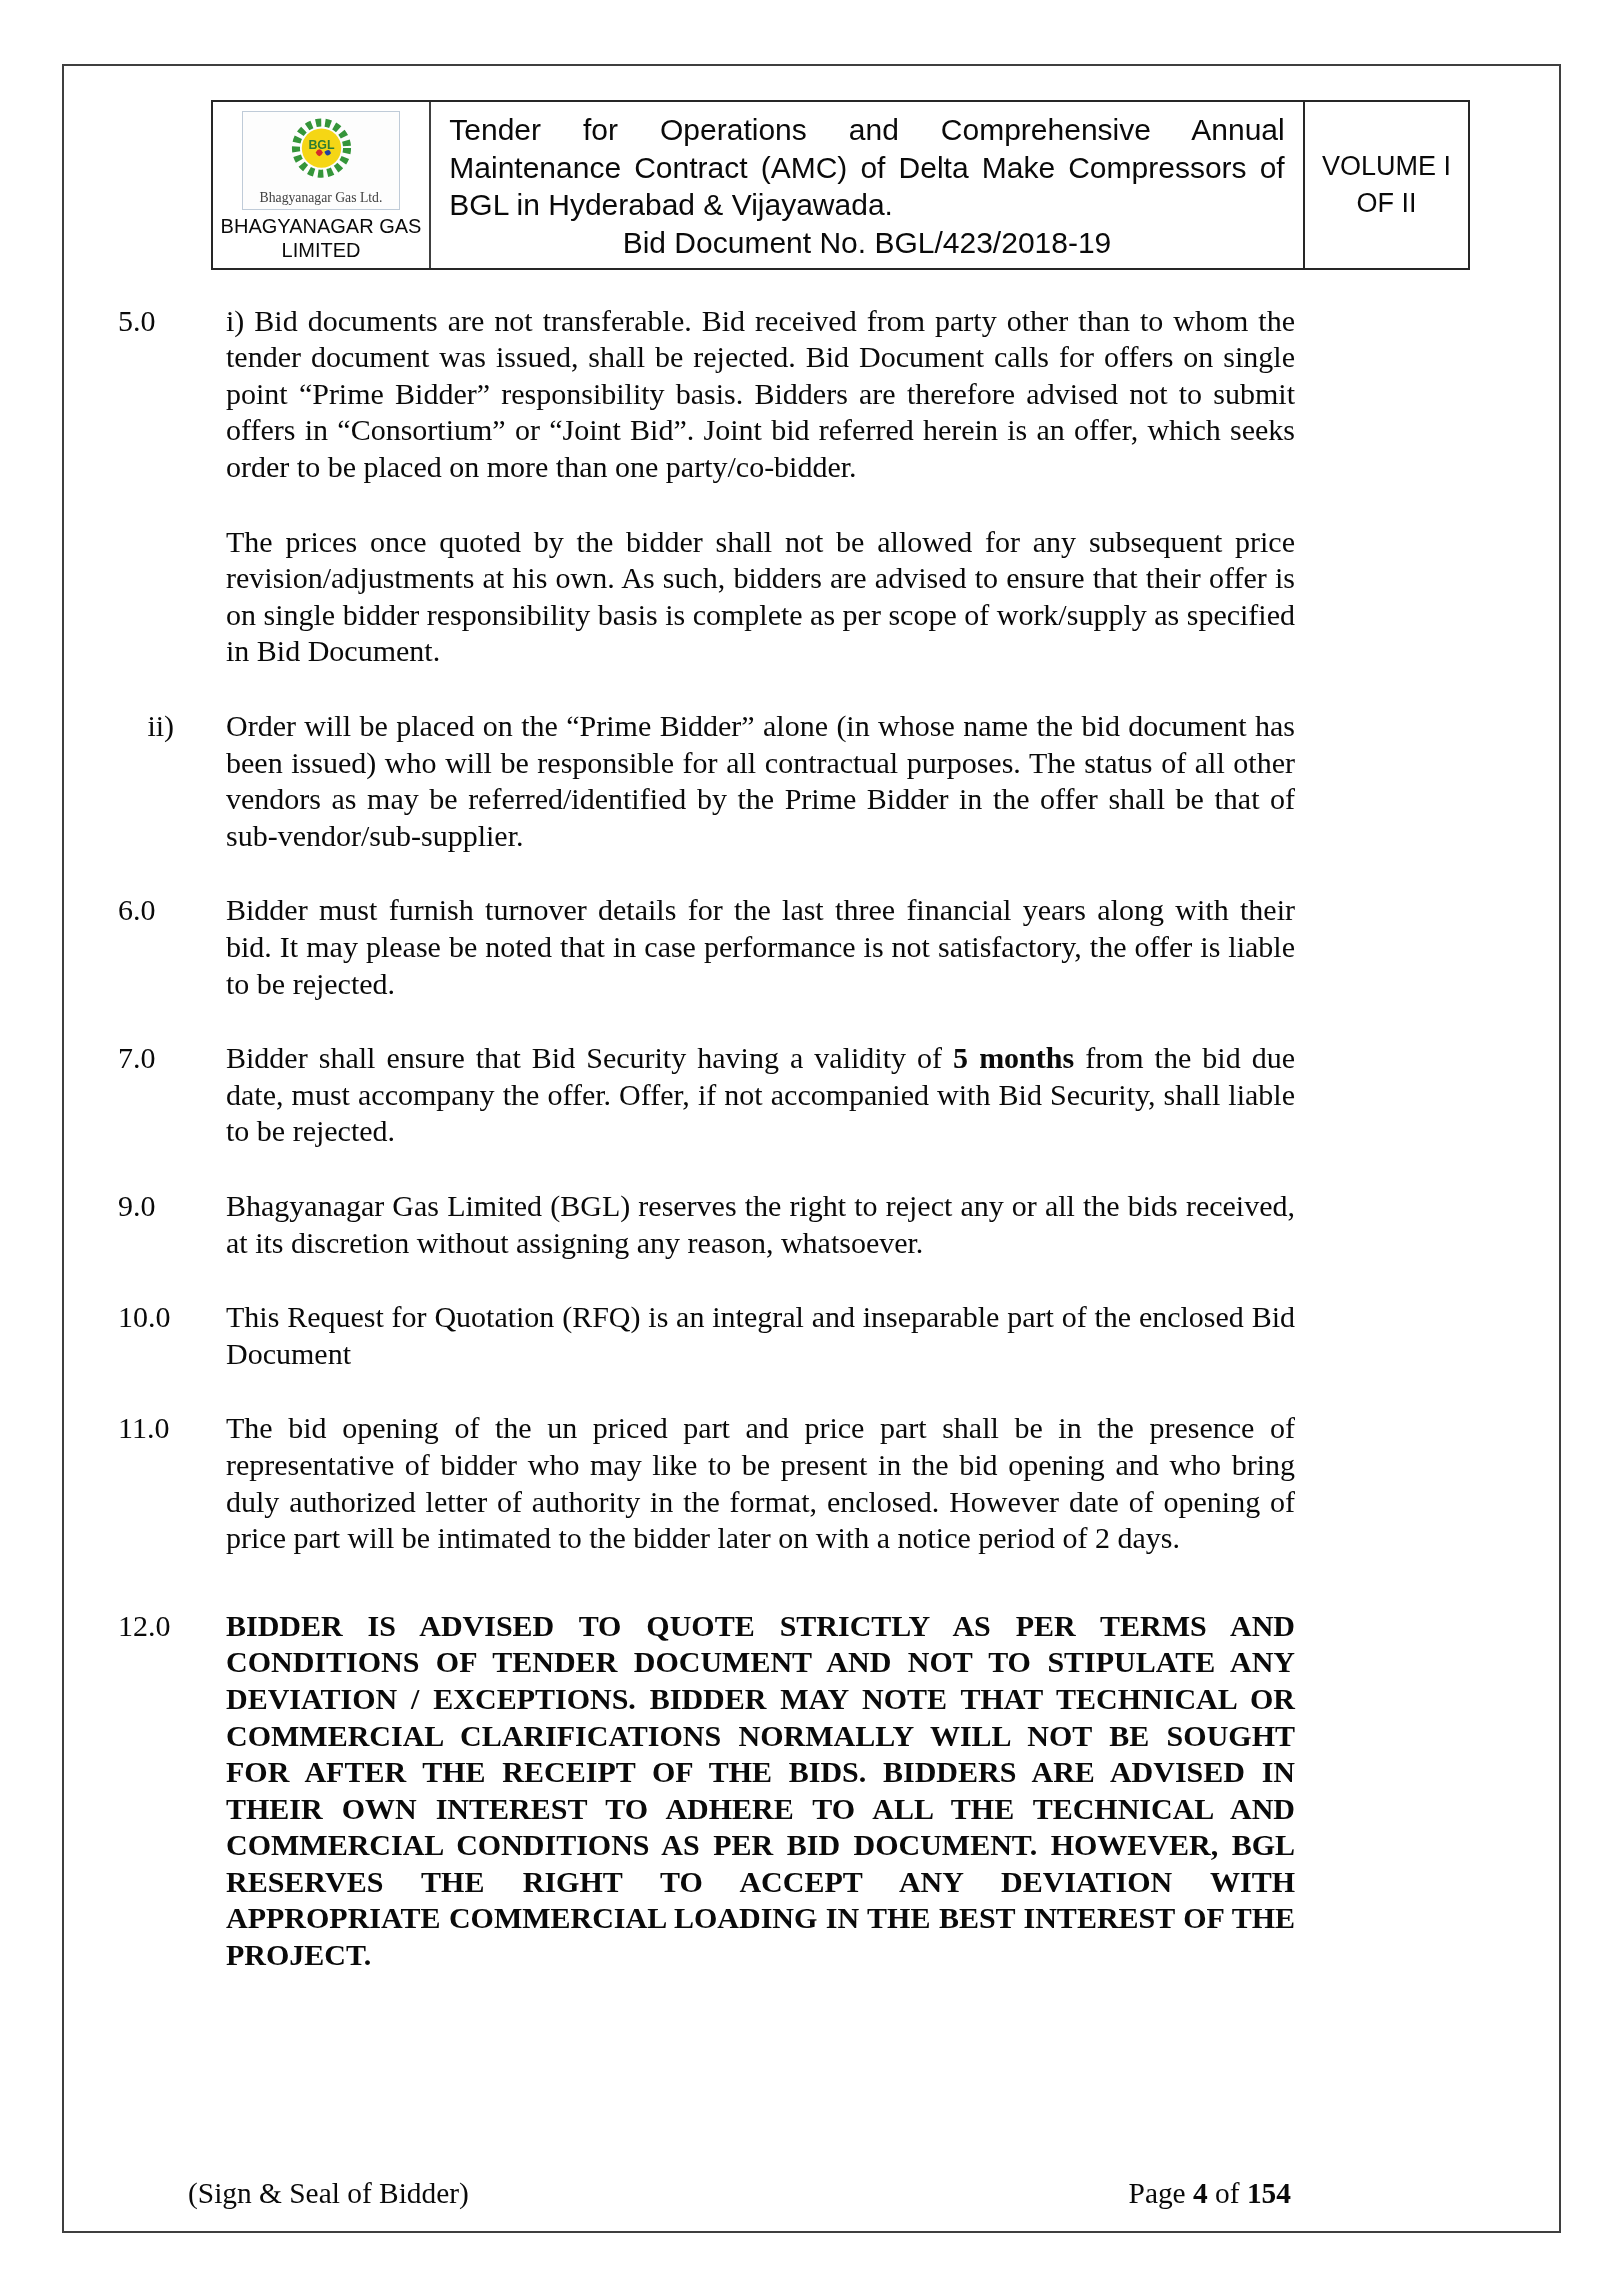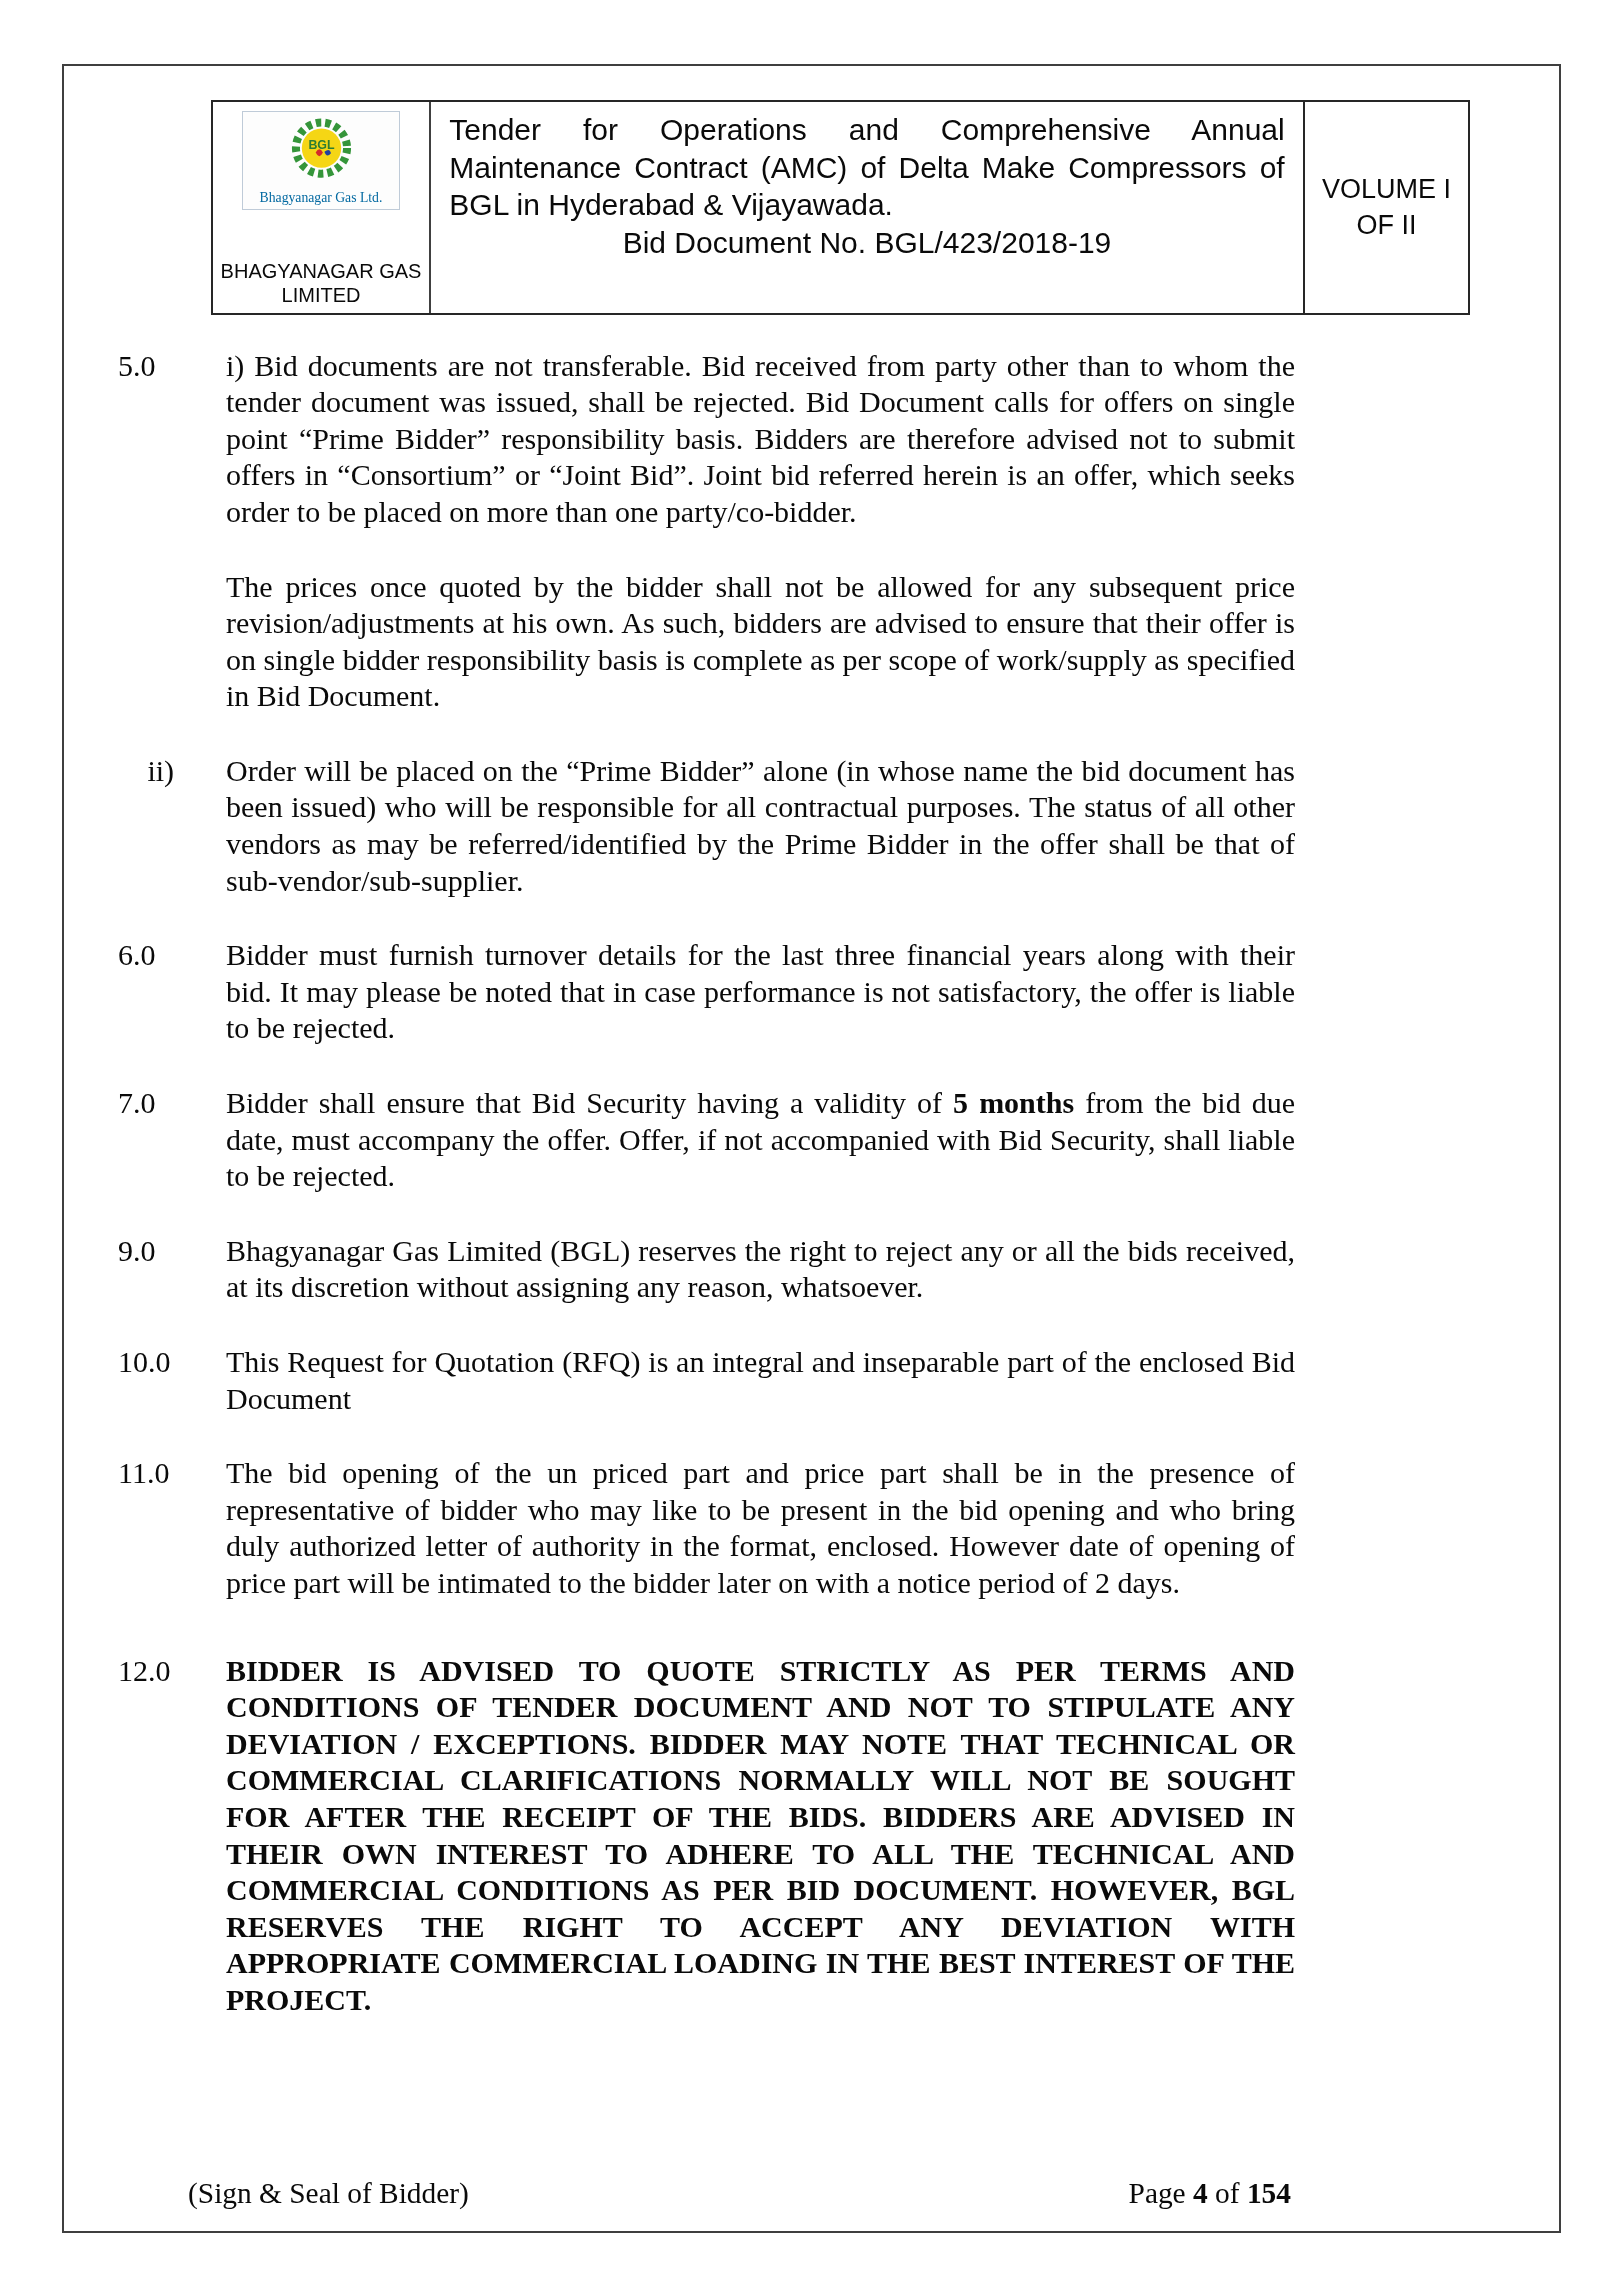--- a/index.html
+++ b/index.html
@@ -24,33 +24,33 @@
     margin: 34px 0 0 147px;
     width: 1255px;
     border: 2px solid #262626;
     box-sizing: content-box;
     align-items: stretch;
   }
   .cell { box-sizing: border-box; }
   .logo-cell {
     width: 216px;
     padding: 9.2px 6.5px 5.2px 6.5px;
-    display: flex; flex-direction: column; align-items: center; justify-content: flex-start; gap: 45px;
+    display: flex; flex-direction: column; align-items: center; justify-content: flex-start;
   }
   .logo-frame {
     width: 151px;
     border: 1.3px solid #bfcbd8;
     padding: 3.9px 2.6px 2.6px 2.6px;
     display: flex; flex-direction: column; align-items: center;
     background: #fdfdfd;
   }
   .logo-svg { width: 79px; height: 73px; display: block; }
   .logo-caption {
     font-family: "Liberation Serif", serif;
-    font-size: 13.7px; color: #0369a1; margin-top: 1.3px; white-space: nowrap;
+    font-size: 13.7px; color: #404040; margin-top: 1.3px; white-space: nowrap;
   }
   .company-name {
     font-family: "Liberation Sans", sans-serif;
     font-size: 20px; line-height: 1.18; text-align: center; margin-top: 5.2px;
   }
   .title-cell {
     flex: 1;
     border-left: 2px solid #404040;
     border-right: 2px solid #262626;
     padding: 9.2px 18.3px 6.5px 18.3px;

